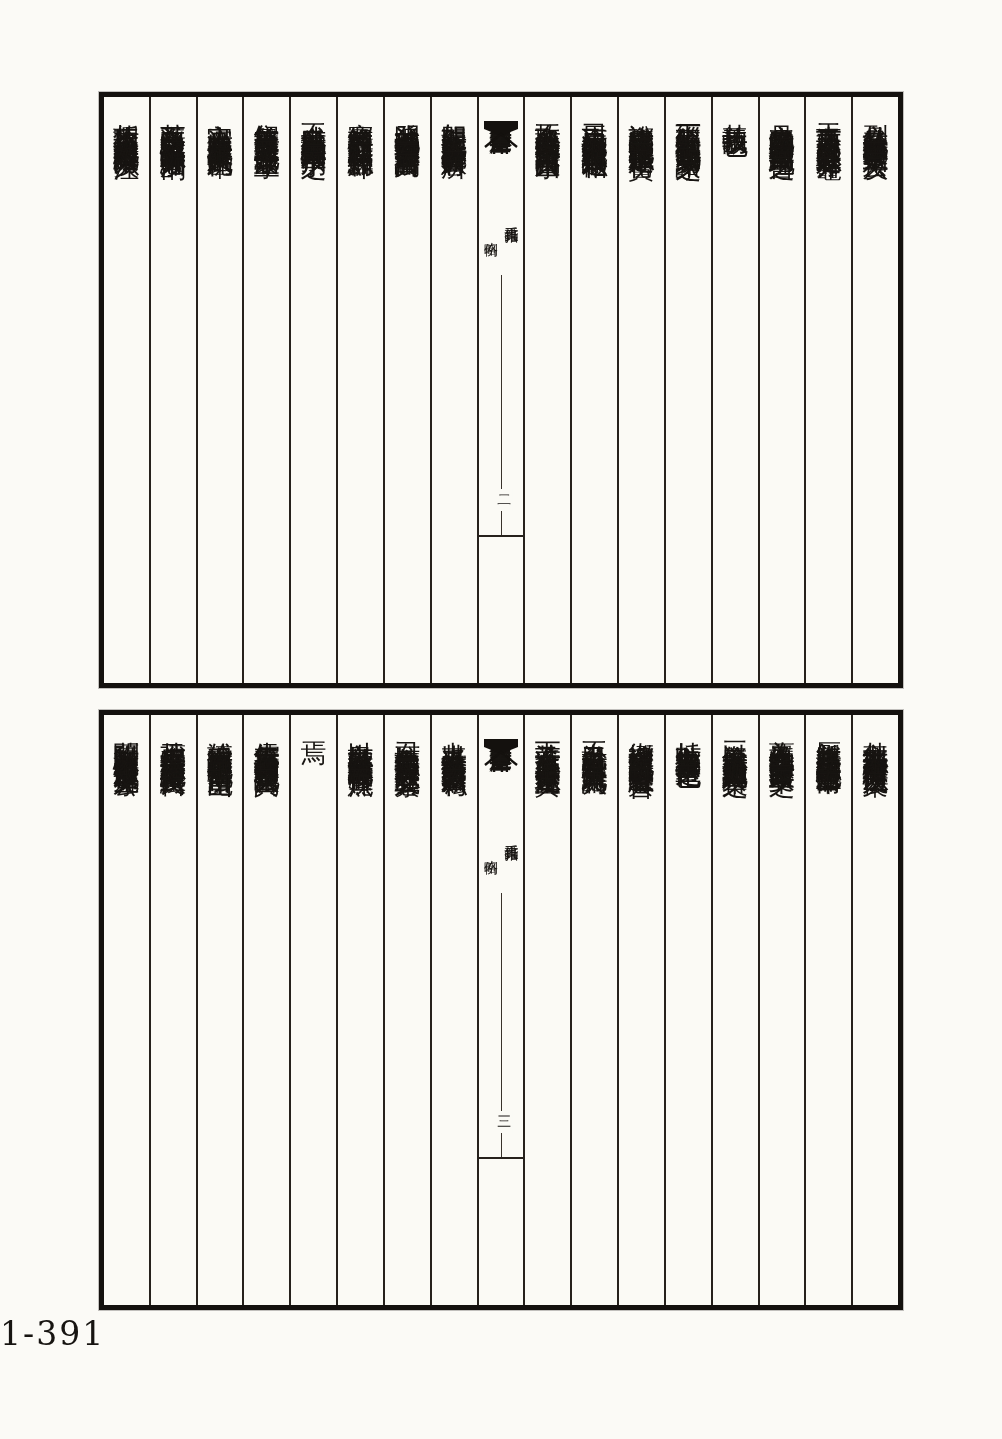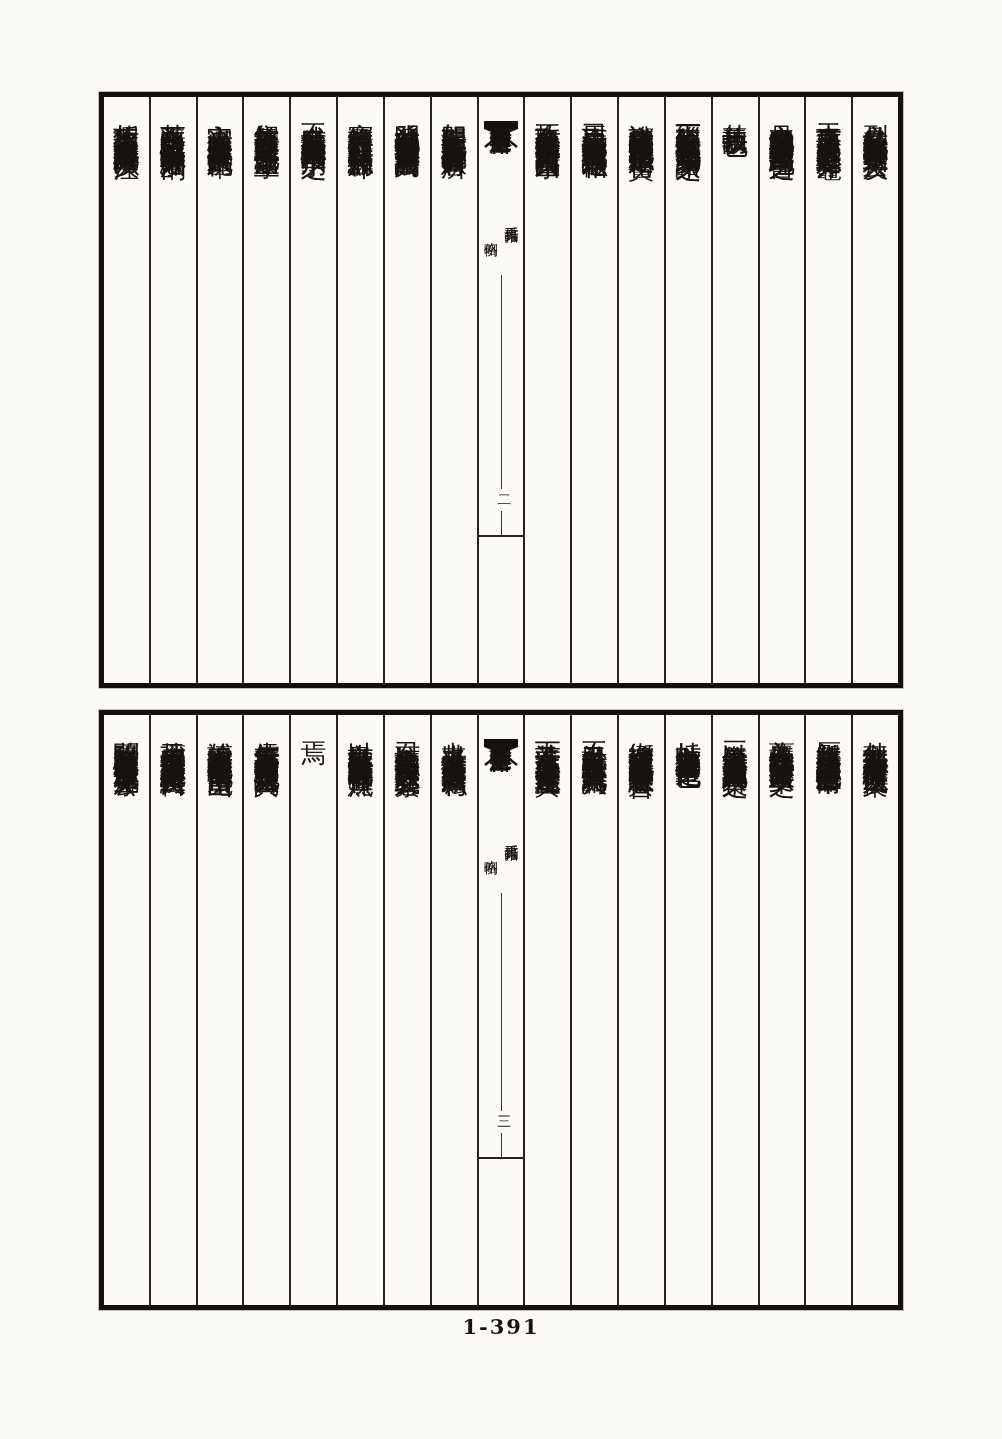--- a/index.html
+++ b/index.html
@@ -102,23 +102,22 @@
   }
   .banxin-rule{
     position:absolute;
     bottom:146px;left:0;right:0;
     height:2px;background:#26211c;
   }
   .folio-label{
     position:absolute;
     top:1314px;left:0;
     width:100%;
-    text-align:center;
-    font-size:21px;
-    font-weight:700;
+    font-size:33px;
+    font-weight:400;
     letter-spacing:2px;
     font-family:"DejaVu Serif","Liberation Serif",serif;
   }
 </style>
 </head>
 <body>
 
 <div class="page">
 
   <section class="frame top">

